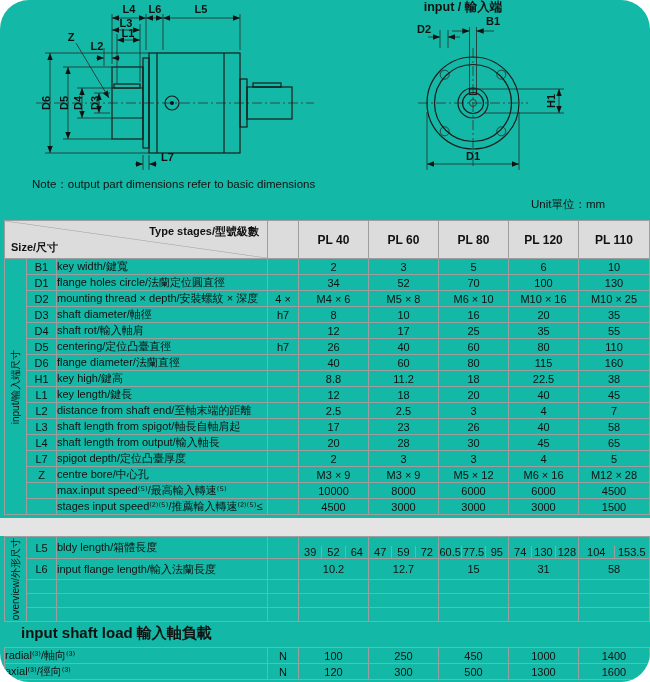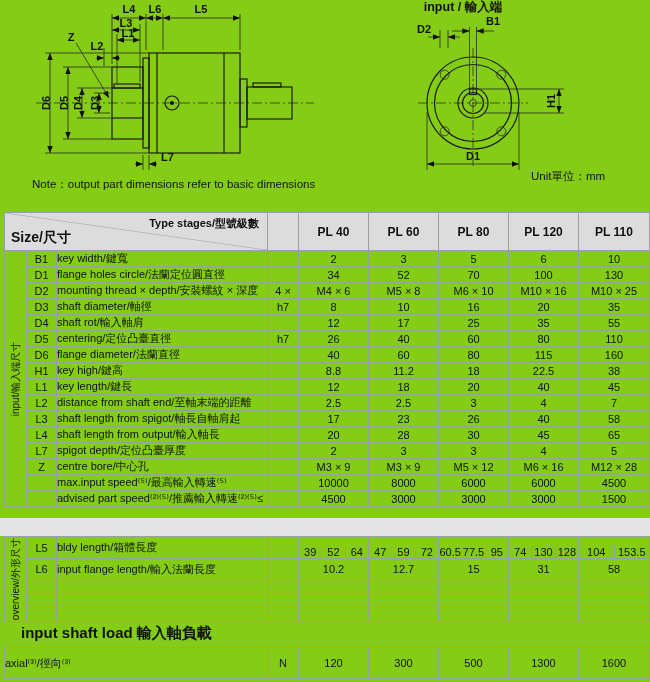--- a/index.html
+++ b/index.html
@@ -1,35 +1,35 @@
 <!DOCTYPE html>
 <html><head>
 <meta charset="utf-8">
 <style>
   html,body{margin:0;padding:0;background:#fff;}
-  .page{position:relative;width:650px;height:682px;background:#84cc16;overflow:hidden;
-        font-family:"Liberation Sans","DejaVu Sans",sans-serif;color:#111;}
+  .page{position:relative;width:650px;height:682px;background:#14b8a6;overflow:hidden;
+        font-family:"Liberation Sans","DejaVu Sans",sans-serif;color:#111;border-radius:29px;}
   .drawings{position:absolute;left:0;top:0;width:650px;height:218px;}
   svg.dwg{position:absolute;top:0;}
   svg.dwg text{font-family:"Liberation Sans","DejaVu Sans",sans-serif;font-weight:bold;font-size:11px;fill:#111;}
   svg.dwg text.title{font-size:12.5px;}
   .ol{stroke:#1c1c1c;stroke-width:1.2;fill:none;}
   .thin{stroke:#2a2a2a;stroke-width:0.8;fill:none;}
   .cl{stroke:#333;stroke-width:0.8;fill:none;stroke-dasharray:10 3 2 3;}
   .note{position:absolute;left:32px;top:178px;font-size:11.5px;line-height:13.5px;color:#111;}
-  .unit{position:absolute;left:531px;top:169px;font-size:11.5px;color:#111;}
+  .unit{position:absolute;left:531px;top:197px;font-size:11.5px;color:#111;}
   table.spec{position:absolute;left:4px;width:644px;border-collapse:collapse;table-layout:fixed;}
   table.spec td,table.spec th{border:1px solid #9e9e9e;font-size:11px;padding:0;overflow:hidden;
         white-space:nowrap;vertical-align:middle;}
   table.spec thead th{background:#dcdcdc;font-weight:bold;font-size:12px;text-align:center;}
   th.diag{position:relative;}
   .diagline{position:absolute;left:0;top:0;width:100%;height:100%;}
   .diagline line{stroke:#9e9e9e;stroke-width:1;}
   .diag-top{position:absolute;top:3px;right:8px;font-size:11px;font-weight:bold;}
-  .diag-bottom{position:absolute;bottom:3px;left:6px;font-size:14px;font-weight:bold;}
+  .diag-bottom{position:absolute;bottom:3px;left:6px;font-size:11px;font-weight:bold;}
   td.strip-cell{position:relative;}
   .vlabel{position:absolute;left:50%;top:50%;transform:translate(-50%,-50%) rotate(-90deg);
         font-size:10px;white-space:nowrap;}
   td.key-cell{text-align:center;}
   td.label-cell{text-align:left;padding-left:6px;}
   td.qual-cell,td.val-cell{text-align:center;}
   td.sub{padding:0;}
   .subrow{display:flex;width:100%;height:100%;align-items:center;}
   .subcell{flex:1;text-align:center;border-left:1px solid #9e9e9e;margin-top:8px;}
   .subcell:first-child{border-left:none;}
@@ -156,21 +156,21 @@
       <text x="211" y="105" text-anchor="middle" transform="rotate(-90 211 101)">H1</text>
       <text x="133" y="160" text-anchor="middle">D1</text>
     </svg>
 
     <div class="note">
       <div>Note：output part dimensions refer to basic dimensions</div>
     </div>
     <div class="unit">Unit單位：mm</div>
   </div>
 
-  <table class="spec main" style="top:212px;height:214px">
+  <table class="spec main" style="top:220px;height:214px">
     <colgroup>
       <col style="width:22px">
         <col style="width:30px">
         <col style="width:211px">
         <col style="width:31px">
       <col style="width:70px">
         <col style="width:70px">
         <col style="width:70px">
         <col style="width:70px">
         <col style="width:71px">
@@ -341,21 +341,21 @@
           <td class="label-cell">max.input speed⁽⁵⁾/最高輸入轉速⁽⁵⁾</td>
           <td class="qual-cell"></td>
           <td class="val-cell">10000</td>
           <td class="val-cell">8000</td>
           <td class="val-cell">6000</td>
           <td class="val-cell">6000</td>
           <td class="val-cell">4500</td>
         </tr>
         <tr>
           <td class="key-cell"></td>
-          <td class="label-cell">advised part speed⁽²⁾⁽⁵⁾/推薦輸入轉速⁽²⁾⁽⁵⁾≤</td>
+          <td class="label-cell">stages input speed⁽²⁾⁽⁵⁾/推薦輸入轉速⁽²⁾⁽⁵⁾≤</td>
           <td class="qual-cell"></td>
           <td class="val-cell">4500</td>
           <td class="val-cell">3000</td>
           <td class="val-cell">3000</td>
           <td class="val-cell">3000</td>
           <td class="val-cell">1500</td>
         </tr>
       </tbody>
   </table>
 
@@ -466,20 +466,29 @@
       <col style="width:263px">
         <col style="width:31px">
       <col style="width:70px">
         <col style="width:70px">
         <col style="width:70px">
         <col style="width:70px">
         <col style="width:71px">
     </colgroup>
     <tbody>
         <tr>
+          <td class="label-cell">radial⁽³⁾/軸向⁽³⁾</td>
+          <td class="qual-cell">N</td>
+          <td class="val-cell">100</td>
+          <td class="val-cell">250</td>
+          <td class="val-cell">450</td>
+          <td class="val-cell">1000</td>
+          <td class="val-cell">1400</td>
+        </tr>
+        <tr>
           <td class="label-cell">axial⁽³⁾/徑向⁽³⁾</td>
           <td class="qual-cell">N</td>
           <td class="val-cell">120</td>
           <td class="val-cell">300</td>
           <td class="val-cell">500</td>
           <td class="val-cell">1300</td>
           <td class="val-cell">1600</td>
         </tr>
       </tbody>
   </table>

